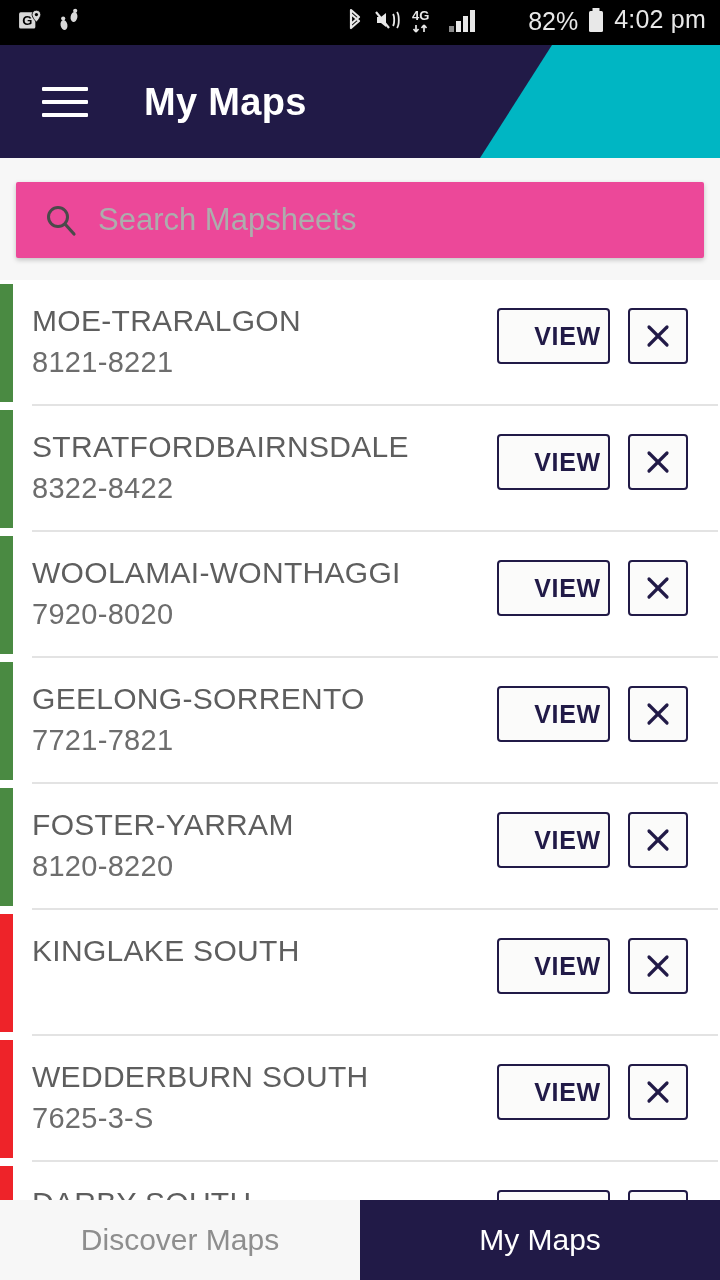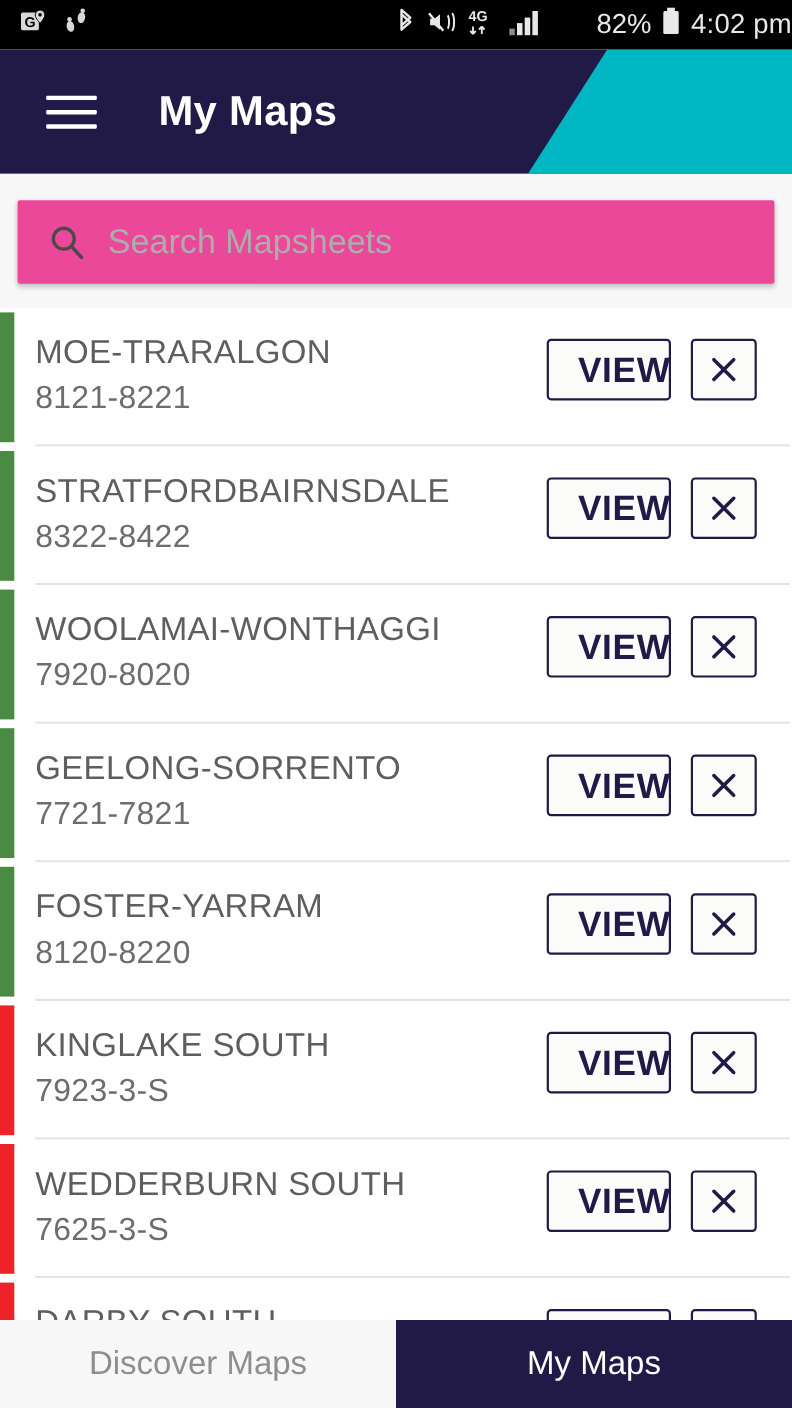--- a/index.html
+++ b/index.html
@@ -12,21 +12,21 @@
   .screen { position:relative; width:720px; height:1280px; overflow:hidden; background:#ffffff; }
 
   
   .statusbar {
     position:absolute; top:0; left:0; width:720px; height:45px;
     background:#000000; color:#d8d8d8;
     display:flex; align-items:center;
   }
   .sb-left { display:flex; align-items:center; gap:14px; padding-left:18px; }
   .sb-right {
-    margin-left:auto; display:flex; align-items:center; gap:9px; 
+    margin-left:auto; display:flex; gap:9px; padding-right:14px;
   }
   .sb-icon { display:block; }
   .sb-text {
     font-size:25px; color:#e8e8e8; letter-spacing:0.2px;
     font-family:"Liberation Sans", sans-serif; line-height:1;
   }
   .sb-pct { font-size:25px; color:#e8e8e8;margin-left:41px; }
 
   
   .header {
@@ -96,21 +96,21 @@
     line-height:40px; white-space:nowrap;
   }
   .row-actions {
     position:absolute; right:32px; top:28px;
     display:flex; align-items:center; gap:18px;
   }
   .view-btn {
     width:113px; height:56px; border:2.5px solid #211a47; border-radius:4px;
     background:#fbfbfa; color:#211a47;
     font-family:"Liberation Sans", sans-serif;
-    font-size:32px; font-weight:bold; letter-spacing:0.6px;
+    font-size:25px; font-weight:bold; letter-spacing:0.6px;
     display:flex; align-items:center; justify-content:center; cursor:pointer;padding-left:28px;
   }
   .close-btn {
     width:60px; height:56px; border:2.5px solid #211a47; border-radius:4px;
     background:#fbfbfa; display:flex; align-items:center; justify-content:center;
     cursor:pointer;
   }
   .divider {
     position:absolute; left:32px; right:2px; bottom:0; height:2px; background:#e3e3e3;
   }
@@ -295,21 +295,20 @@
               <line x1="23" y1="5" x2="5" y2="23" stroke="#211a47" stroke-width="3.2" stroke-linecap="round"></line>
             </svg>
           </div>
         </div>
         <div class="divider"></div>
       </div>
       <div class="row">
         <div class="row-bar" style="background: rgb(238, 35, 41);"></div>
         <div class="row-text">
           <div class="row-title">KINGLAKE SOUTH</div>
-          <div class="row-code">7923-3-S</div>
         </div>
         <div class="row-actions">
           <div class="view-btn">VIEW</div>
           <div class="close-btn">
             <svg width="28" height="28" viewBox="0 0 28 28">
               <line x1="5" y1="5" x2="23" y2="23" stroke="#211a47" stroke-width="3.2" stroke-linecap="round"></line>
               <line x1="23" y1="5" x2="5" y2="23" stroke="#211a47" stroke-width="3.2" stroke-linecap="round"></line>
             </svg>
           </div>
         </div>

